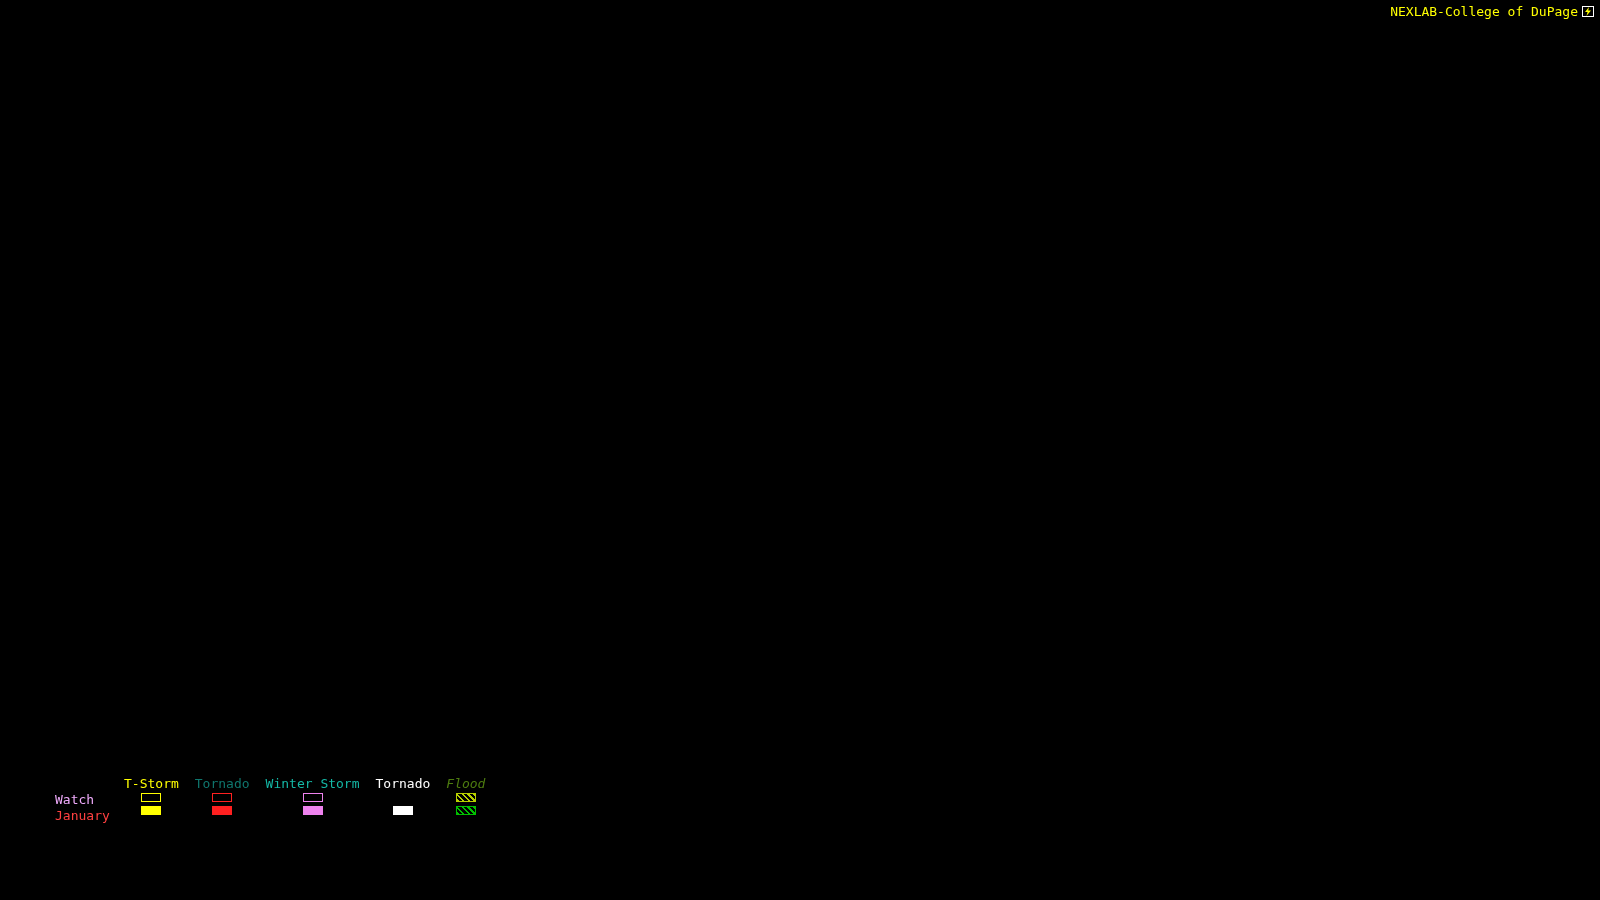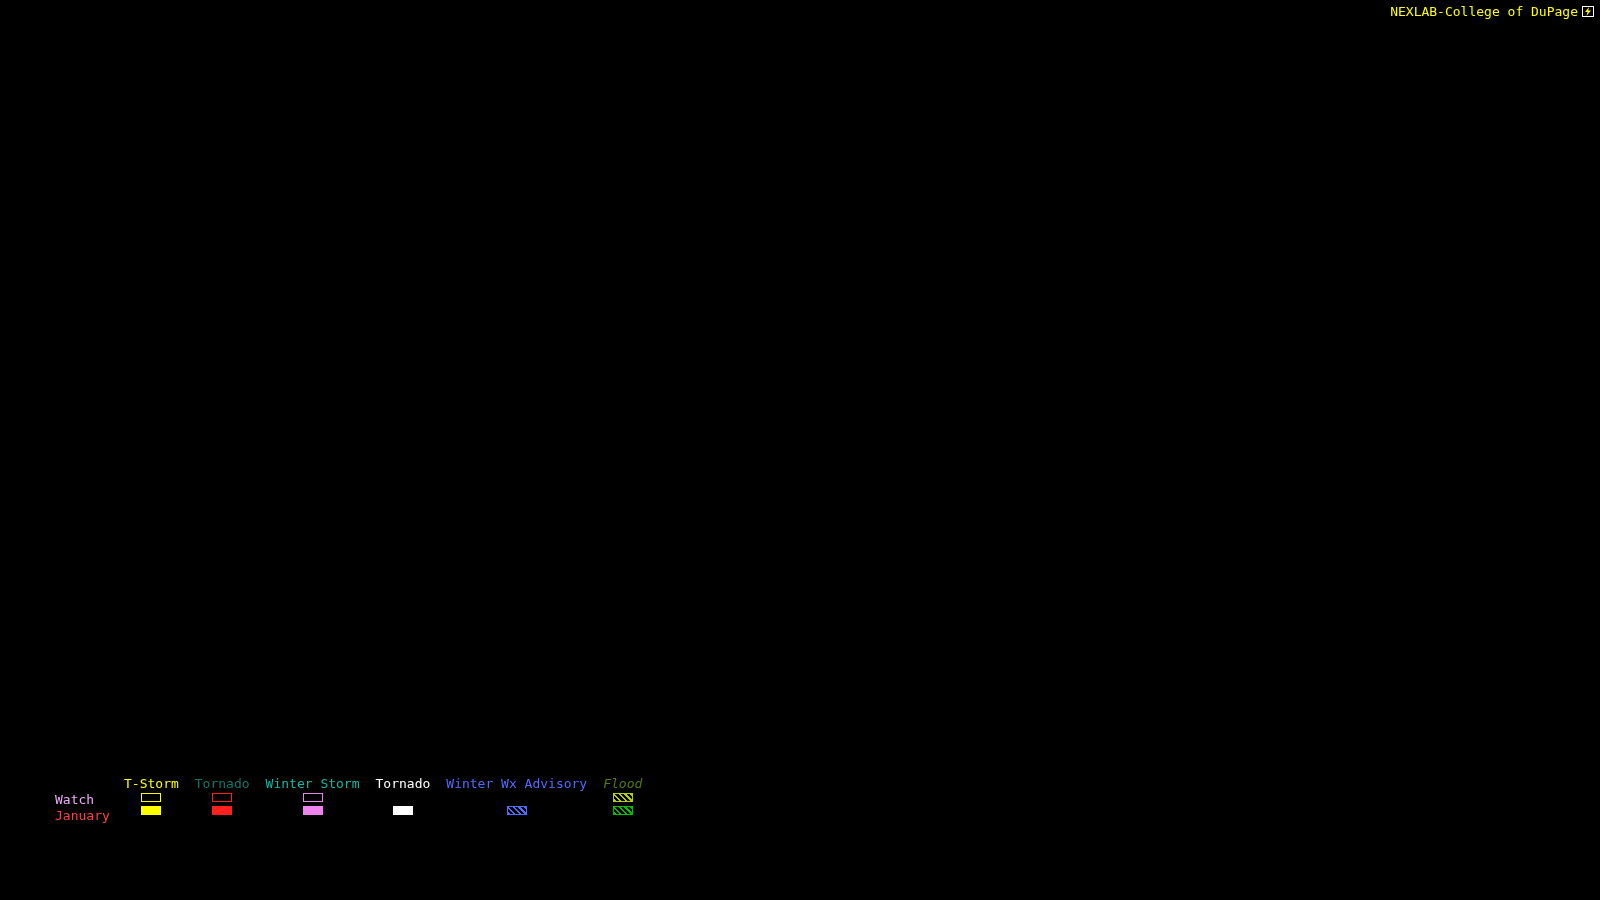--- a/index.html
+++ b/index.html
@@ -73,25 +73,20 @@
     <div class="swatch swatch-watch" style="border: 1px solid rgb(238, 130, 238);"></div>
     <div class="swatch swatch-warning" style="background: rgb(238, 130, 238);"></div>
   </div>
 
   <div class="legend-col">
     <div class="legend-cat-label" style="color: rgb(255, 255, 255);">Tornado</div>
     <div class="swatch swatch-watch" style="visibility: hidden;"></div>
     <div class="swatch swatch-warning" style="background: rgb(255, 255, 255);"></div>
   </div>
 
-  <div class="legend-col">
-    <div class="legend-cat-label" style="color: rgb(77, 109, 255);">Winter Wx Advisory</div>
-    <div class="swatch swatch-watch" style="visibility: hidden;"></div>
-    <div class="swatch swatch-warning" style="border: 1px solid rgb(77, 109, 255); background: repeating-linear-gradient(45deg, rgb(77, 109, 255) 0px, rgb(77, 109, 255) 1.5px, transparent 1.5px, transparent 4px);"></div>
-  </div>
 
   <div class="legend-col">
     <div class="legend-cat-label" style="color: #4d7c0f; font-style: italic;">Flood</div>
     <div class="swatch swatch-watch" style="border: 1px solid rgb(184, 208, 0); background: repeating-linear-gradient(45deg, rgb(184, 208, 0) 0px, rgb(184, 208, 0) 1.5px, transparent 1.5px, transparent 4px);"></div>
     <div class="swatch swatch-warning" style="border: 1px solid rgb(0, 192, 0); background: repeating-linear-gradient(45deg, rgb(0, 192, 0) 0px, rgb(0, 192, 0) 1.5px, transparent 1.5px, transparent 4px);"></div>
   </div>
 </div>
   </div>
 
 </div>

